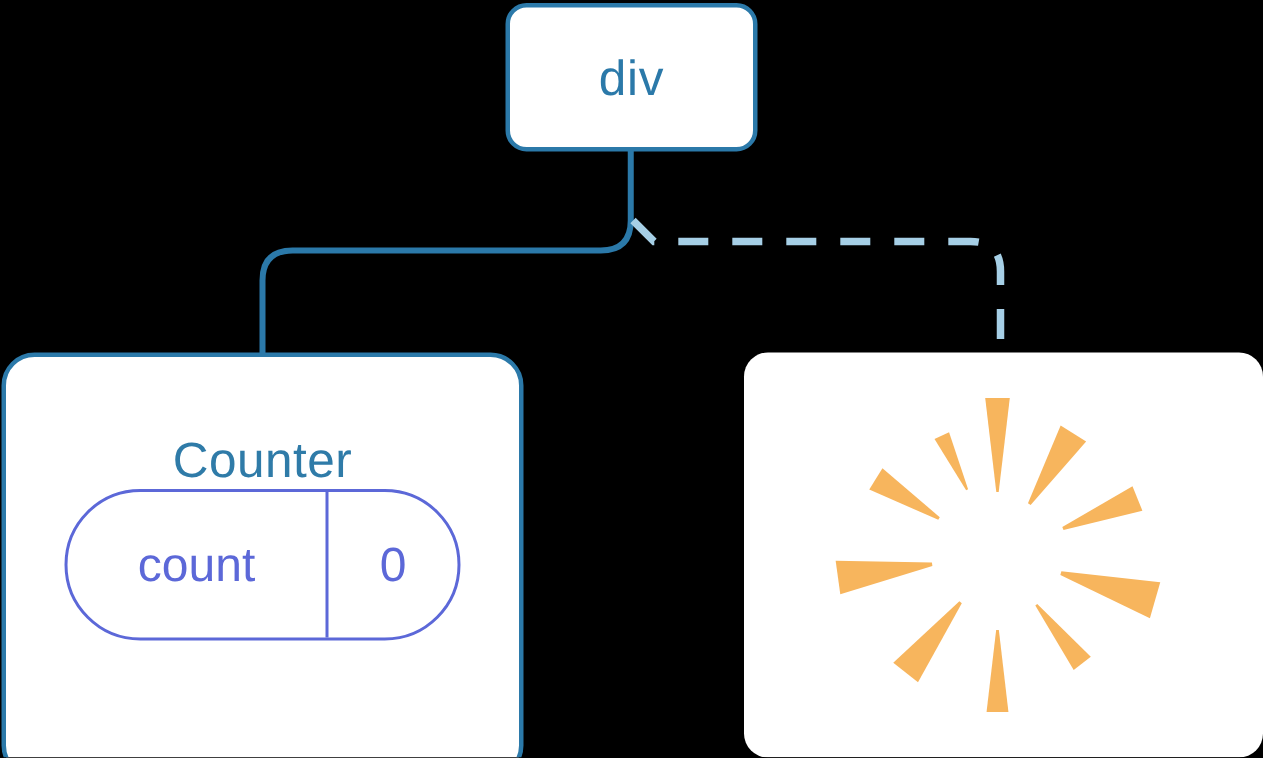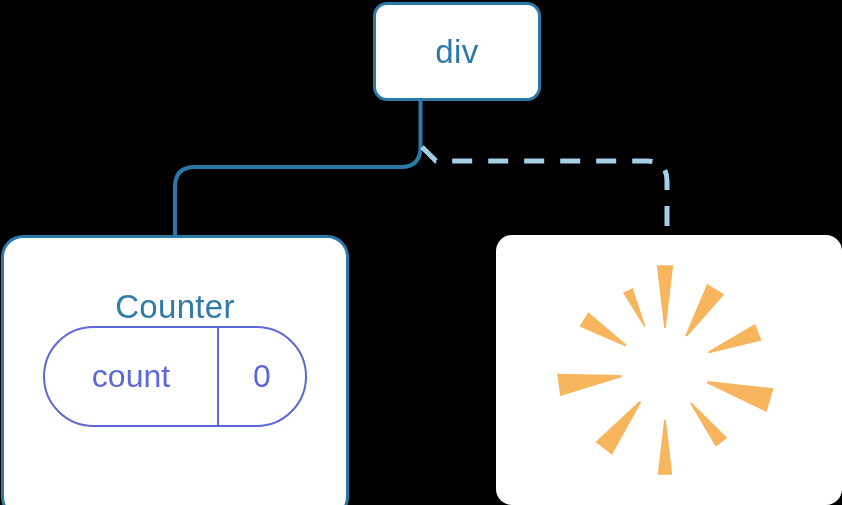--- a/index.html
+++ b/index.html
@@ -30,21 +30,20 @@
   #node-div {
     left: 337px;
     top: 2px;
     width: 168px;
     height: 99px;
     border: 3px solid #2b79a9;
     border-radius: 14px;
     display: flex;
     align-items: center;
     justify-content: center;
-    margin-left: 36px;
   }
   #node-div-label {
     color: #2b79a9;
     font-size: 33px;
     letter-spacing: 0.5px;
   }
   #node-counter {
     left: 1px;
     top: 235px;
     width: 348px;

